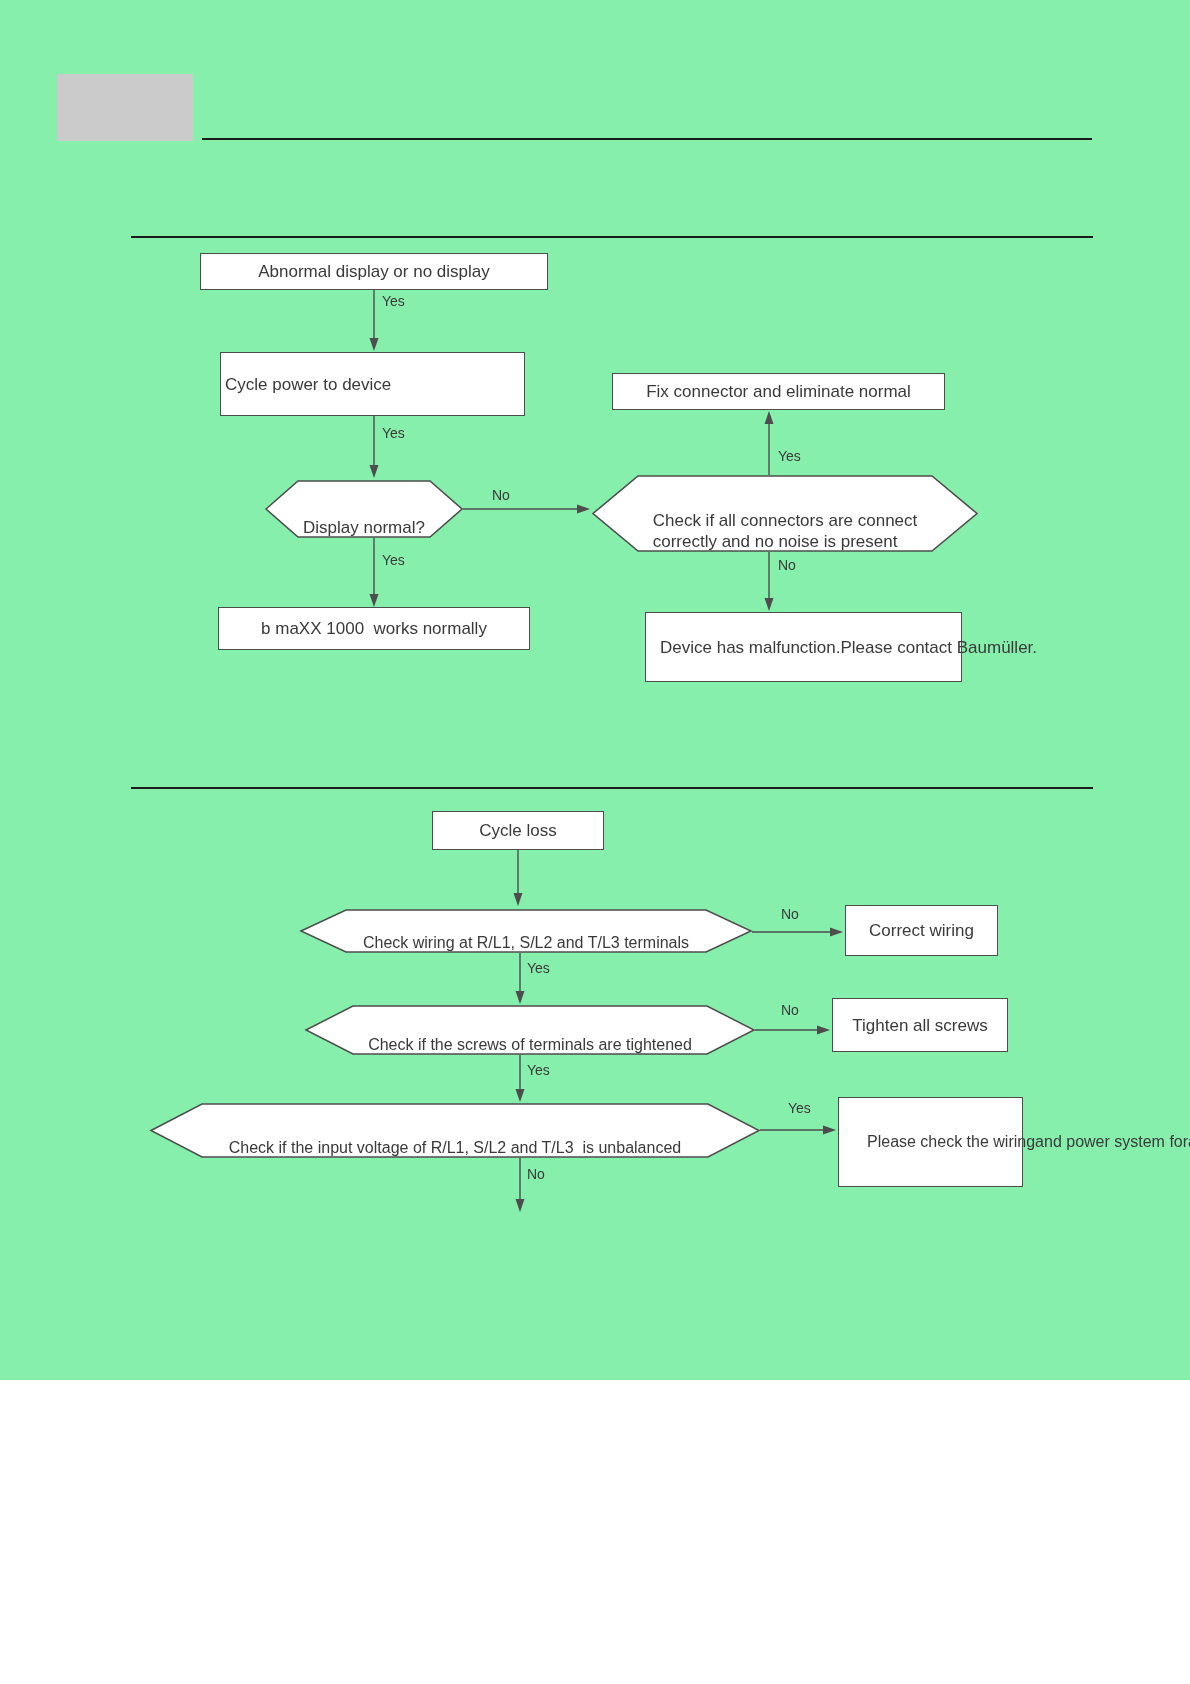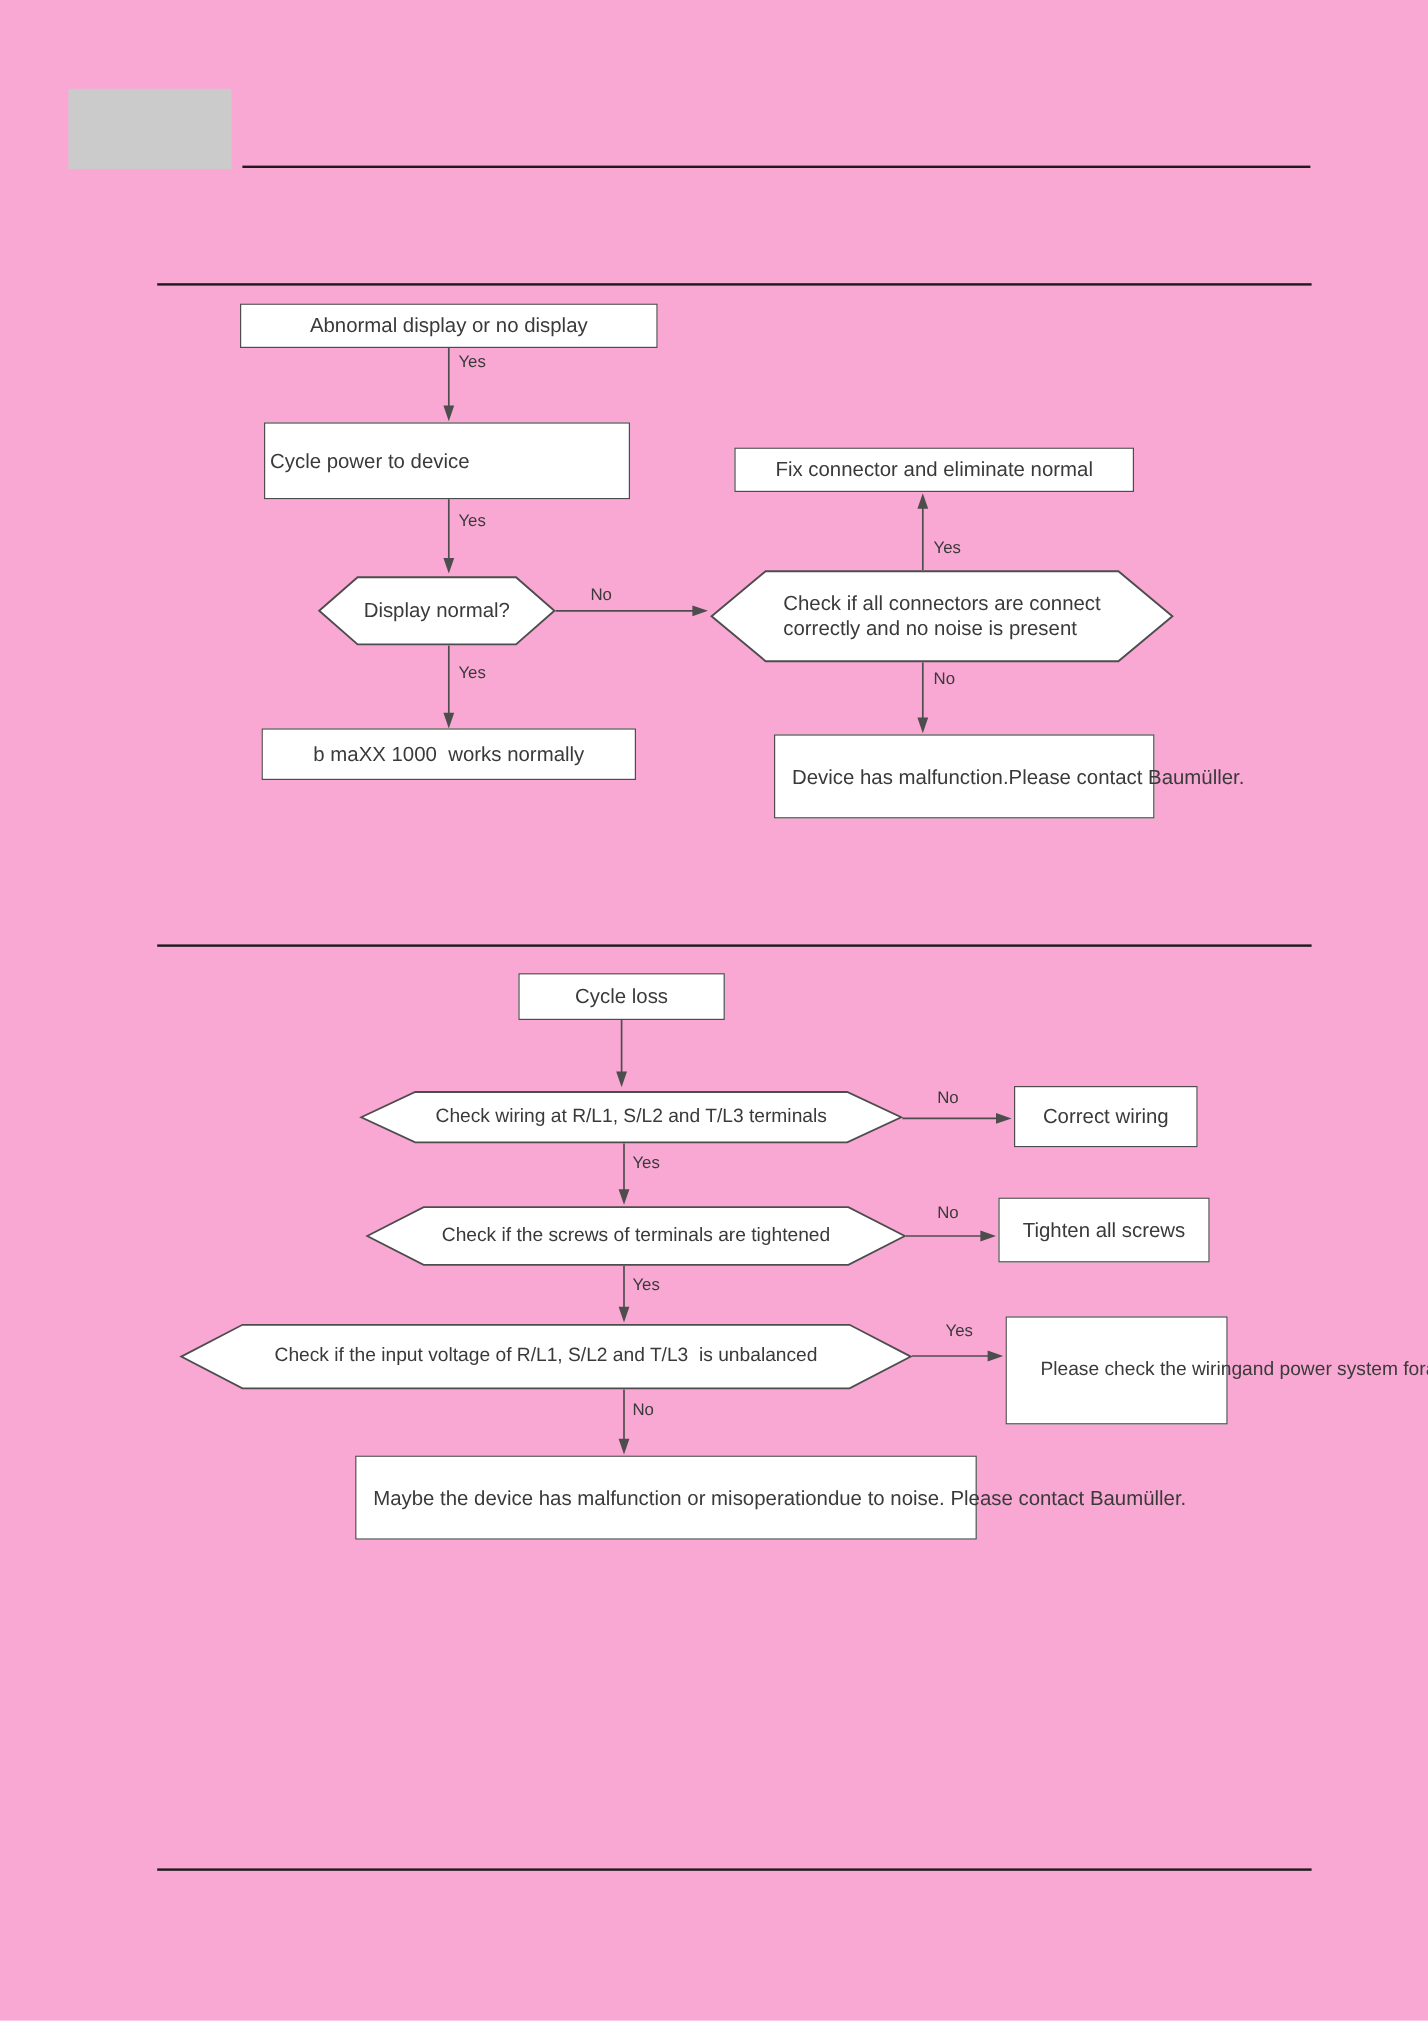--- a/index.html
+++ b/index.html
@@ -1,32 +1,32 @@
 <!DOCTYPE html>
 <html><head>
 <meta charset="utf-8">
 <style>
   html,body{margin:0;padding:0;background:#ffffff;}
   .page{
-    position:relative;width:1190px;height:1684px;background:#f9a8d4;
+    position:relative;width:1190px;height:1380px;background:#86efac;
     font-family:"Liberation Sans","DejaVu Sans",sans-serif;color:#3a3a3a;
     overflow:hidden;
   }
   .page span{white-space:pre;}
   .tab{position:absolute;background:#cbcbcb;}
   .rule{position:absolute;height:2px;background:#1c1c1c;}
   .box{
     position:absolute;border:1.6px solid #4d4d4d;background:#ffffff;
     display:flex;align-items:center;justify-content:center;
     font-size:17px;box-sizing:border-box;line-height:21px;
   }
   .box.align-left{justify-content:flex-start;}
   .box .lines{display:flex;flex-direction:row;}
   .hex{
-    position:absolute;display:flex;align-items:center;justify-content:center;
+    position:absolute;display:flex;align-items:flex-end;justify-content:center;
     font-size:17px;line-height:20.5px;
   }
   .hex.small{font-size:16px;}
   .hex svg{position:absolute;left:0;top:0;width:100%;height:100%;overflow:visible;}
   .hex .txt{position:relative;}
   .edge-label{position:absolute;font-size:14px;color:#3a3a3a;}
   .connectors{position:absolute;left:0;top:0;pointer-events:none;}
   .connectors line{stroke:#4d4d4d;stroke-width:1.4;}
   .connectors polygon{fill:#4d4d4d;}
 </style>
@@ -123,26 +123,20 @@
   </div>
 
   <div class="box align-left" style="left:838px;top:1097px;width:185px;height:90px;padding-left:28px;font-size:16px;line-height:20px">
     <div class="lines">
       <span>Please check the wiring</span>
       <span>and power system for</span>
       <span>abnormal power</span>
     </div>
   </div>
 
-  <div class="box align-left" style="left:296px;top:1213px;width:518px;height:70px;padding-left:14px">
-    <div class="lines">
-      <span>Maybe the device has malfunction or misoperation</span>
-      <span>due to noise. Please contact Baumüller.</span>
-    </div>
-  </div>
 
   <span class="edge-label" style="left:781px;top:906px">No</span>
   <span class="edge-label" style="left:527px;top:960px">Yes</span>
   <span class="edge-label" style="left:781px;top:1002px">No</span>
   <span class="edge-label" style="left:527px;top:1062px">Yes</span>
   <span class="edge-label" style="left:788px;top:1100px">Yes</span>
   <span class="edge-label" style="left:527px;top:1166px">No</span>
 
   <svg class="connectors" width="1190" height="1684" viewBox="0 0 1190 1684">
 

